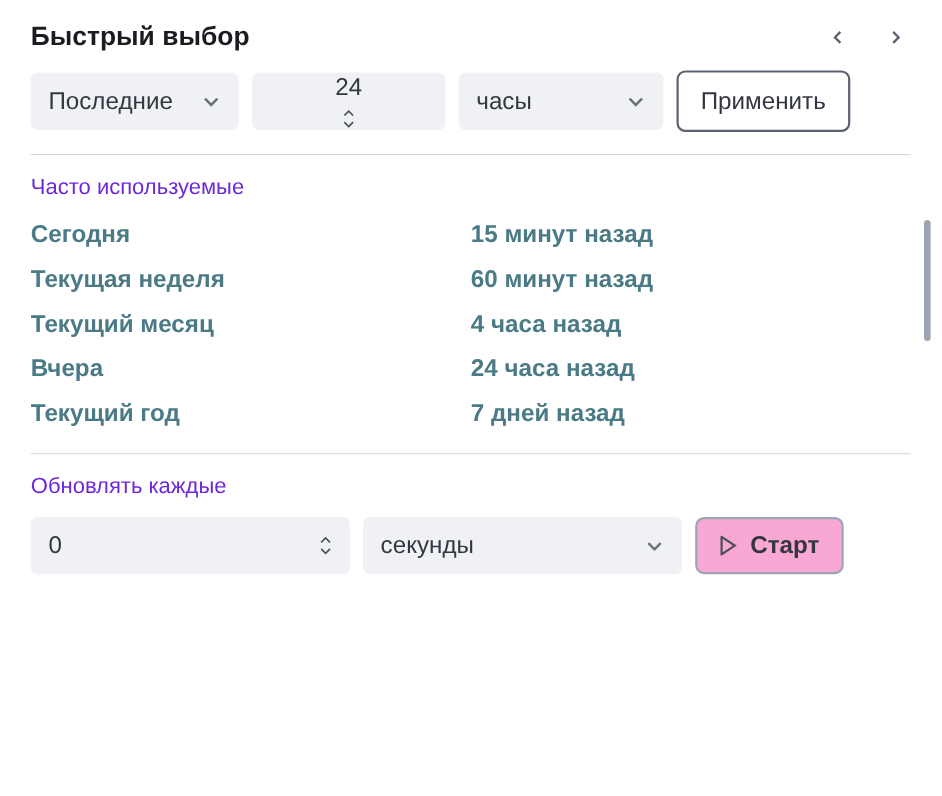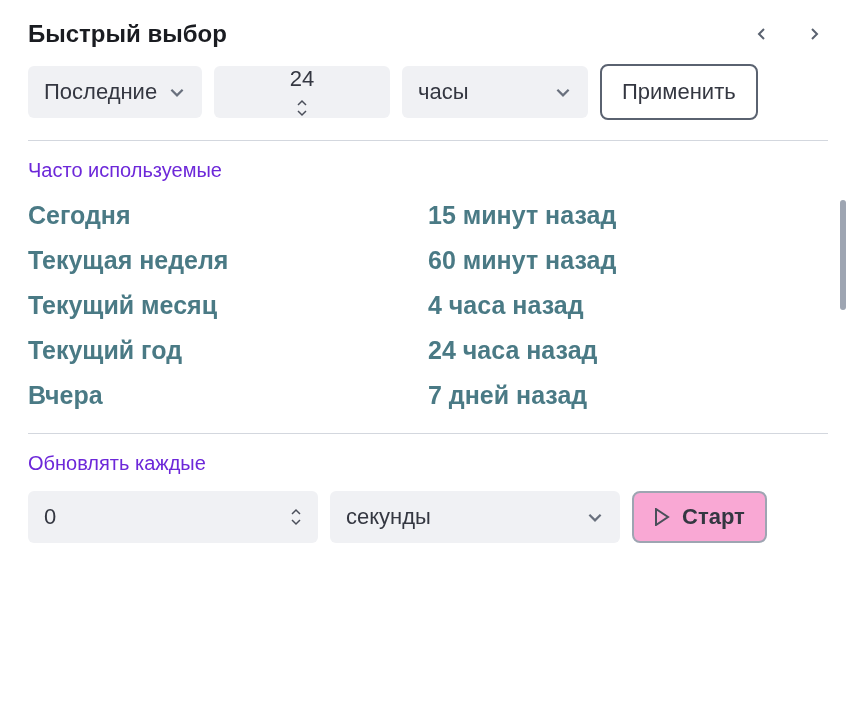--- a/index.html
+++ b/index.html
@@ -59,21 +59,21 @@
       background: #f0f1f4;
       border: none;
       border-radius: 6px;
       height: 52px;
       padding: 0 16px;
       font-size: 22px;
       color: #343741;
       cursor: pointer;
     }
     .select-box-1 {
-      width: 174px;
+      width: 189px;
     }
     .select-box-2 {
       width: 176px;
       flex-direction: column;
     }
     .select-box-3 {
       width: 186px;
       padding-left: 16px;
     }
     .select-text {
@@ -141,21 +141,21 @@
     .presets-col {
       flex: 1;
       display: flex;
       flex-direction: column;
       gap: 10px;
     }
     .presets-col-2 {
       padding-left: 0;
     }
     .preset-link {
-      font-size: 25px;
+      font-size: 22px;
       font-weight: 700;
       color: #4a7a85;
       cursor: pointer;
       line-height: 1.4;
     }
     .scroll-indicator {
       position: absolute;
       right: -18px;
       top: 2px;
       width: 6px;
@@ -249,22 +249,22 @@
 
 <hr class="divider">
 
 <div class="section-title">Часто используемые</div>
 
 <div class="presets-container">
   <div class="presets-col">
     <div class="preset-link">Сегодня</div>
     <div class="preset-link">Текущая неделя</div>
     <div class="preset-link">Текущий месяц</div>
+    <div class="preset-link">Вчера</div>
     <div class="preset-link">Текущий год</div>
-    <div class="preset-link">Вчера</div>
   </div>
   <div class="presets-col presets-col-2">
     <div class="preset-link">15 минут назад</div>
     <div class="preset-link">60 минут назад</div>
     <div class="preset-link">4 часа назад</div>
     <div class="preset-link">24 часа назад</div>
     <div class="preset-link">7 дней назад</div>
   </div>
   <div class="scroll-indicator"></div>
 </div>

